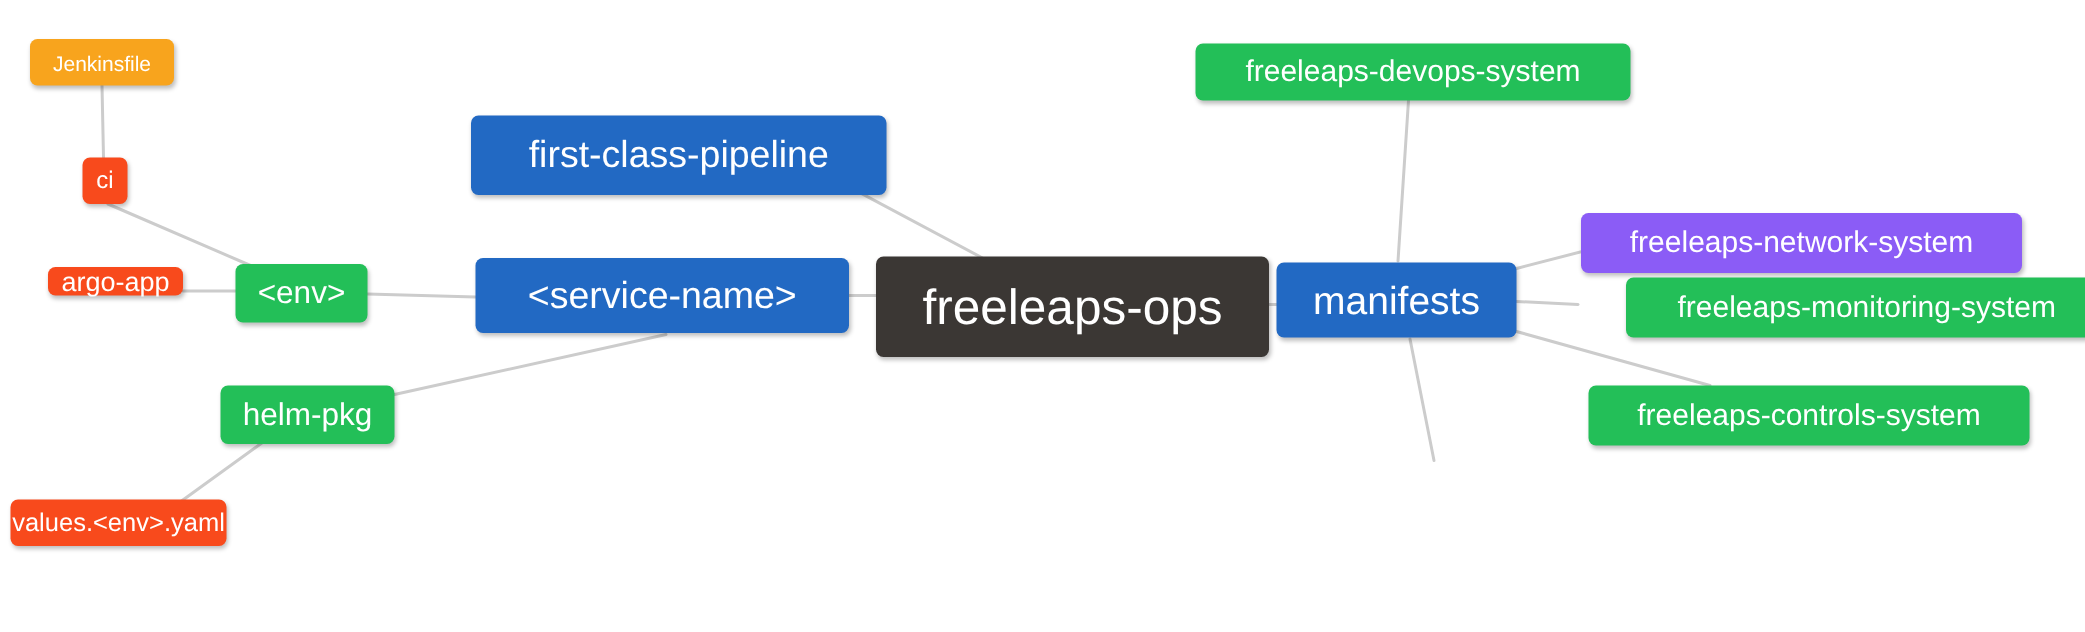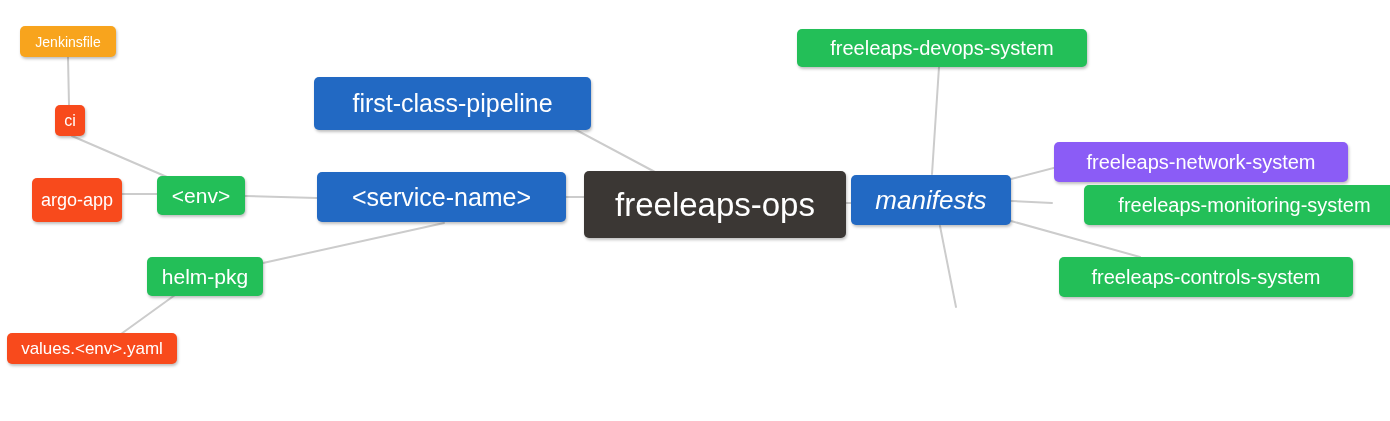--- a/index.html
+++ b/index.html
@@ -59,42 +59,42 @@
       <line x1="1011" y1="221" x2="1140" y2="257" stroke="#cccccc" stroke-width="2" stroke-linecap="round"></line>
       <line x1="940" y1="226" x2="956" y2="307" stroke="#cccccc" stroke-width="2" stroke-linecap="round"></line>
     </svg>
 
   <div class="node" style="left: 20px; top: 26px; width: 96px; height: 31px; background: rgb(248, 164, 29); font-size: 14px;">
       <span>Jenkinsfile</span>
     </div>
   <div class="node" style="left: 55px; top: 105px; width: 30px; height: 31px; background: rgb(248, 74, 28); font-size: 16px;">
       <span>ci</span>
     </div>
-  <div class="node" style="left: 32px; top: 178px; width: 90px; height: 44px; background: rgb(248, 74, 28); font-size: 18px;">
+  <div class="node" style="left: 32px; top: 178px; width: 90px; height: 19px; background: rgb(248, 74, 28); font-size: 18px;">
       <span>argo-app</span>
     </div>
   <div class="node" style="left: 157px; top: 176px; width: 88px; height: 39px; background: rgb(35, 191, 88); font-size: 21px;">
       <span>&lt;env&gt;</span>
     </div>
   <div class="node" style="left: 147px; top: 257px; width: 116px; height: 39px; background: rgb(35, 191, 88); font-size: 21px;">
       <span>helm-pkg</span>
     </div>
-  <div class="node" style="left: 7px; top: 333px; width: 170px; height: 31px; background: rgb(248, 74, 28); font-size: 17px;">
+  <div class="node" style="left: 7px; top: 333px; width: 144px; height: 31px; background: rgb(248, 74, 28); font-size: 17px;">
       <span>values.&lt;env&gt;.yaml</span>
     </div>
   <div class="node" style="left: 314px; top: 37px; width: 277px; height: 53px; background: rgb(34, 105, 195); font-size: 25px; margin-top: 40px;">
       <span>first-class-pipeline</span>
     </div>
   <div class="node" style="left: 317px; top: 172px; width: 249px; height: 50px; background: rgb(34, 105, 195); font-size: 25px; justify-content: center;">
       <span>&lt;service-name&gt;</span>
     </div>
   <div class="node" style="left: 584px; top: 171px; width: 262px; height: 67px; background: rgb(59, 55, 52); font-size: 33px;">
       <span>freeleaps-ops</span>
     </div>
-  <div class="node" style="left: 851px; top: 175px; width: 160px; height: 50px; background: rgb(34, 105, 195); font-size: 26px; font-style: italic;">
+  <div class="node" style="left: 851px; top: 175px; width: 160px; height: 50px; background: rgb(34, 105, 195); font-size: 26px;">
       <span>manifests</span>
     </div>
   <div class="node" style="left: 797px; top: 29px; width: 290px; height: 38px; background: rgb(35, 191, 88); font-size: 20px;">
       <span>freeleaps-devops-system</span>
     </div>
   <div class="node" style="left: 1054px; top: 110px; width: 294px; height: 40px; background: #8b5cf6; font-size: 20px; margin-top: 32px;">
       <span>freeleaps-network-system</span>
     </div>
   <div class="node" style="left: 1052px; top: 185px; width: 321px; height: 40px; background: rgb(35, 191, 88); font-size: 20px; margin-left: 32px;">
       <span>freeleaps-monitoring-system</span>

